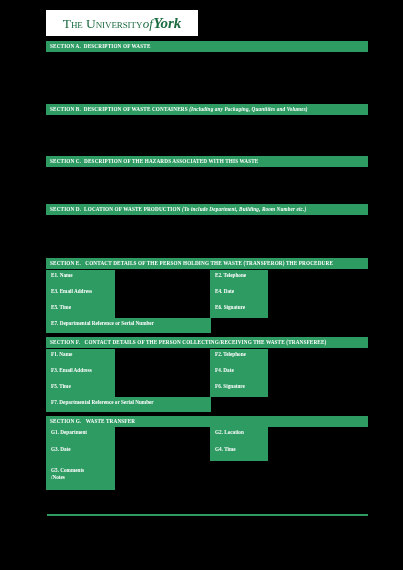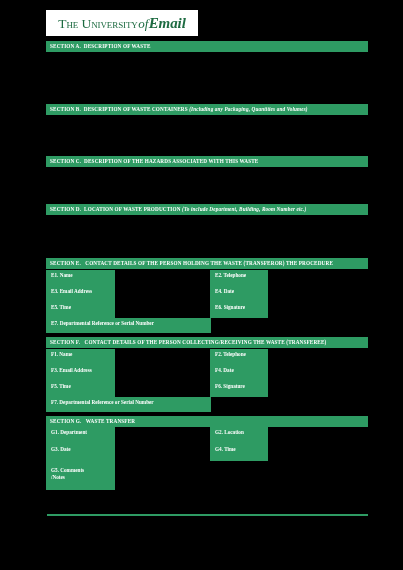--- a/index.html
+++ b/index.html
@@ -121,21 +121,21 @@
     background: #2e9b63;
   }
 </style>
 </head>
 <body>
 
 <div class="page">
 
   <div class="logo-box">
     <span class="logo-text">
-      <span class="small-caps">The University</span><span class="of">of</span><span class="york">Email</span>
+      <span class="small-caps">The University</span><span class="of">of</span><span class="york">York</span>
     </span>
   </div>
 
   <div class="section-bar" style="top:41px;">
     <span class="bar-title"><span>SECTION A.</span>&nbsp; <span>DESCRIPTION OF WASTE</span></span>
   </div>
 
   <div class="section-bar" style="top:104px;">
     <span class="bar-title"><span>SECTION B.</span>&nbsp; <span>DESCRIPTION OF WASTE CONTAINERS</span> <span class="ital">(Including any Packaging, Quantities and Volumes)</span></span>
   </div>

